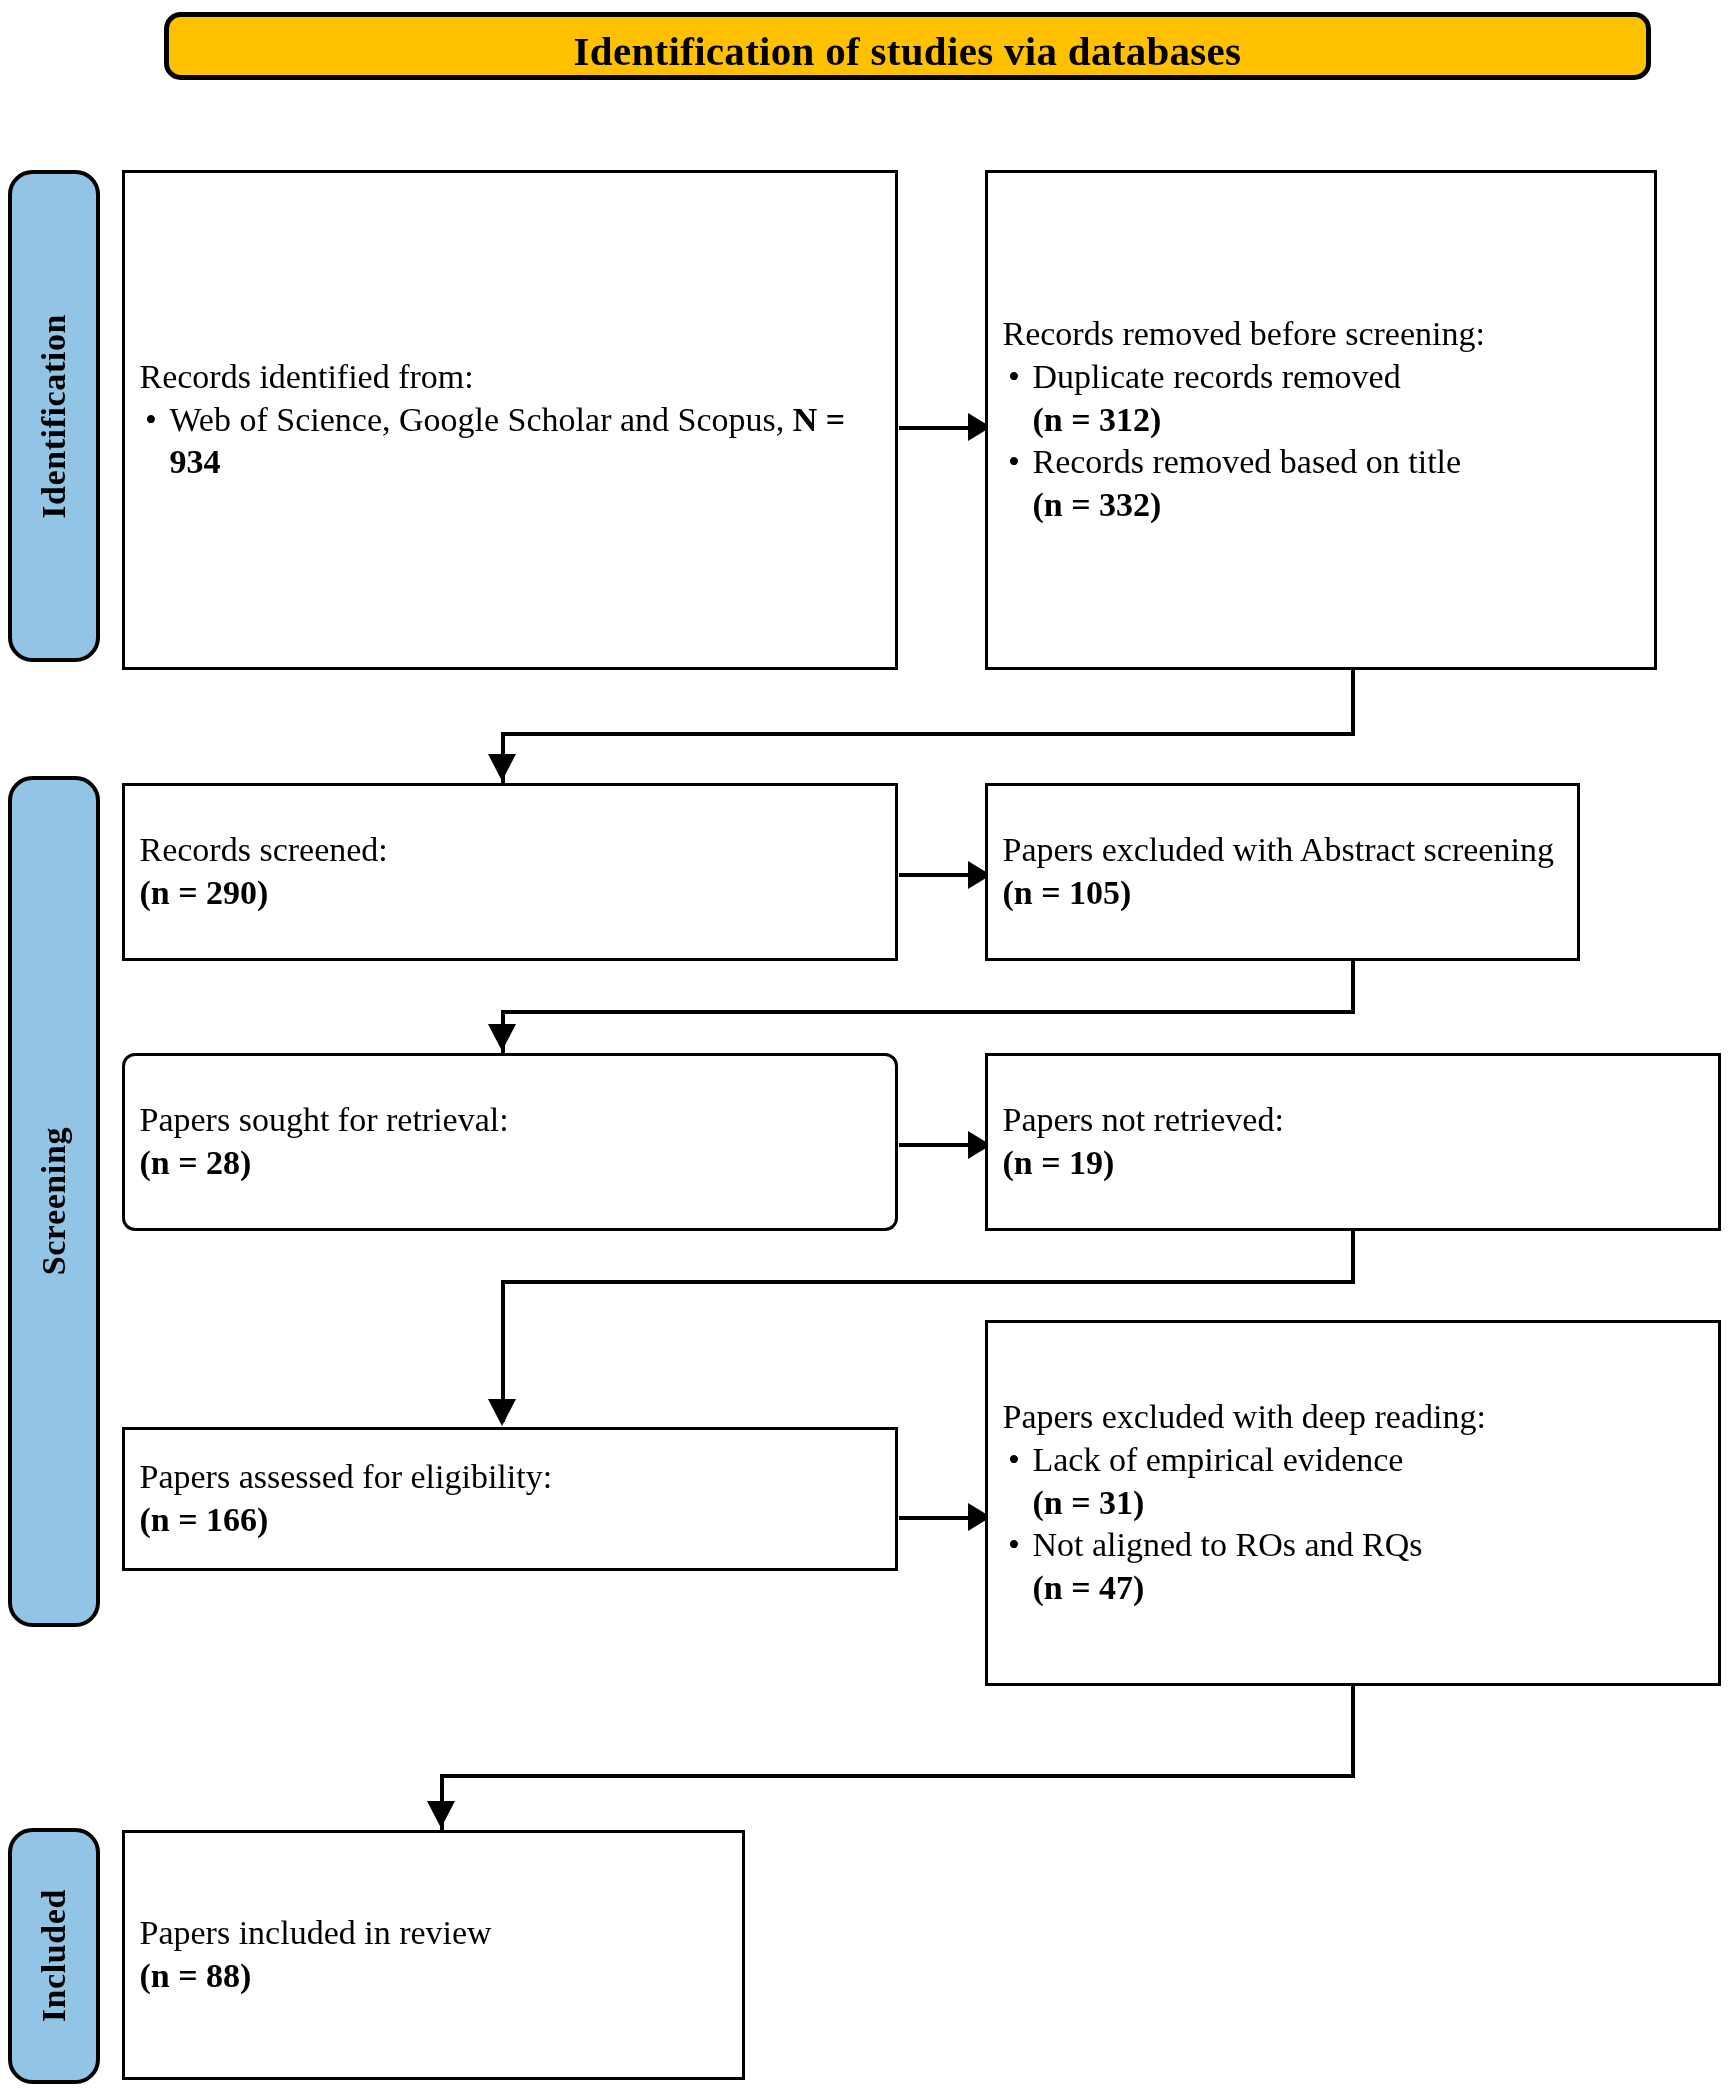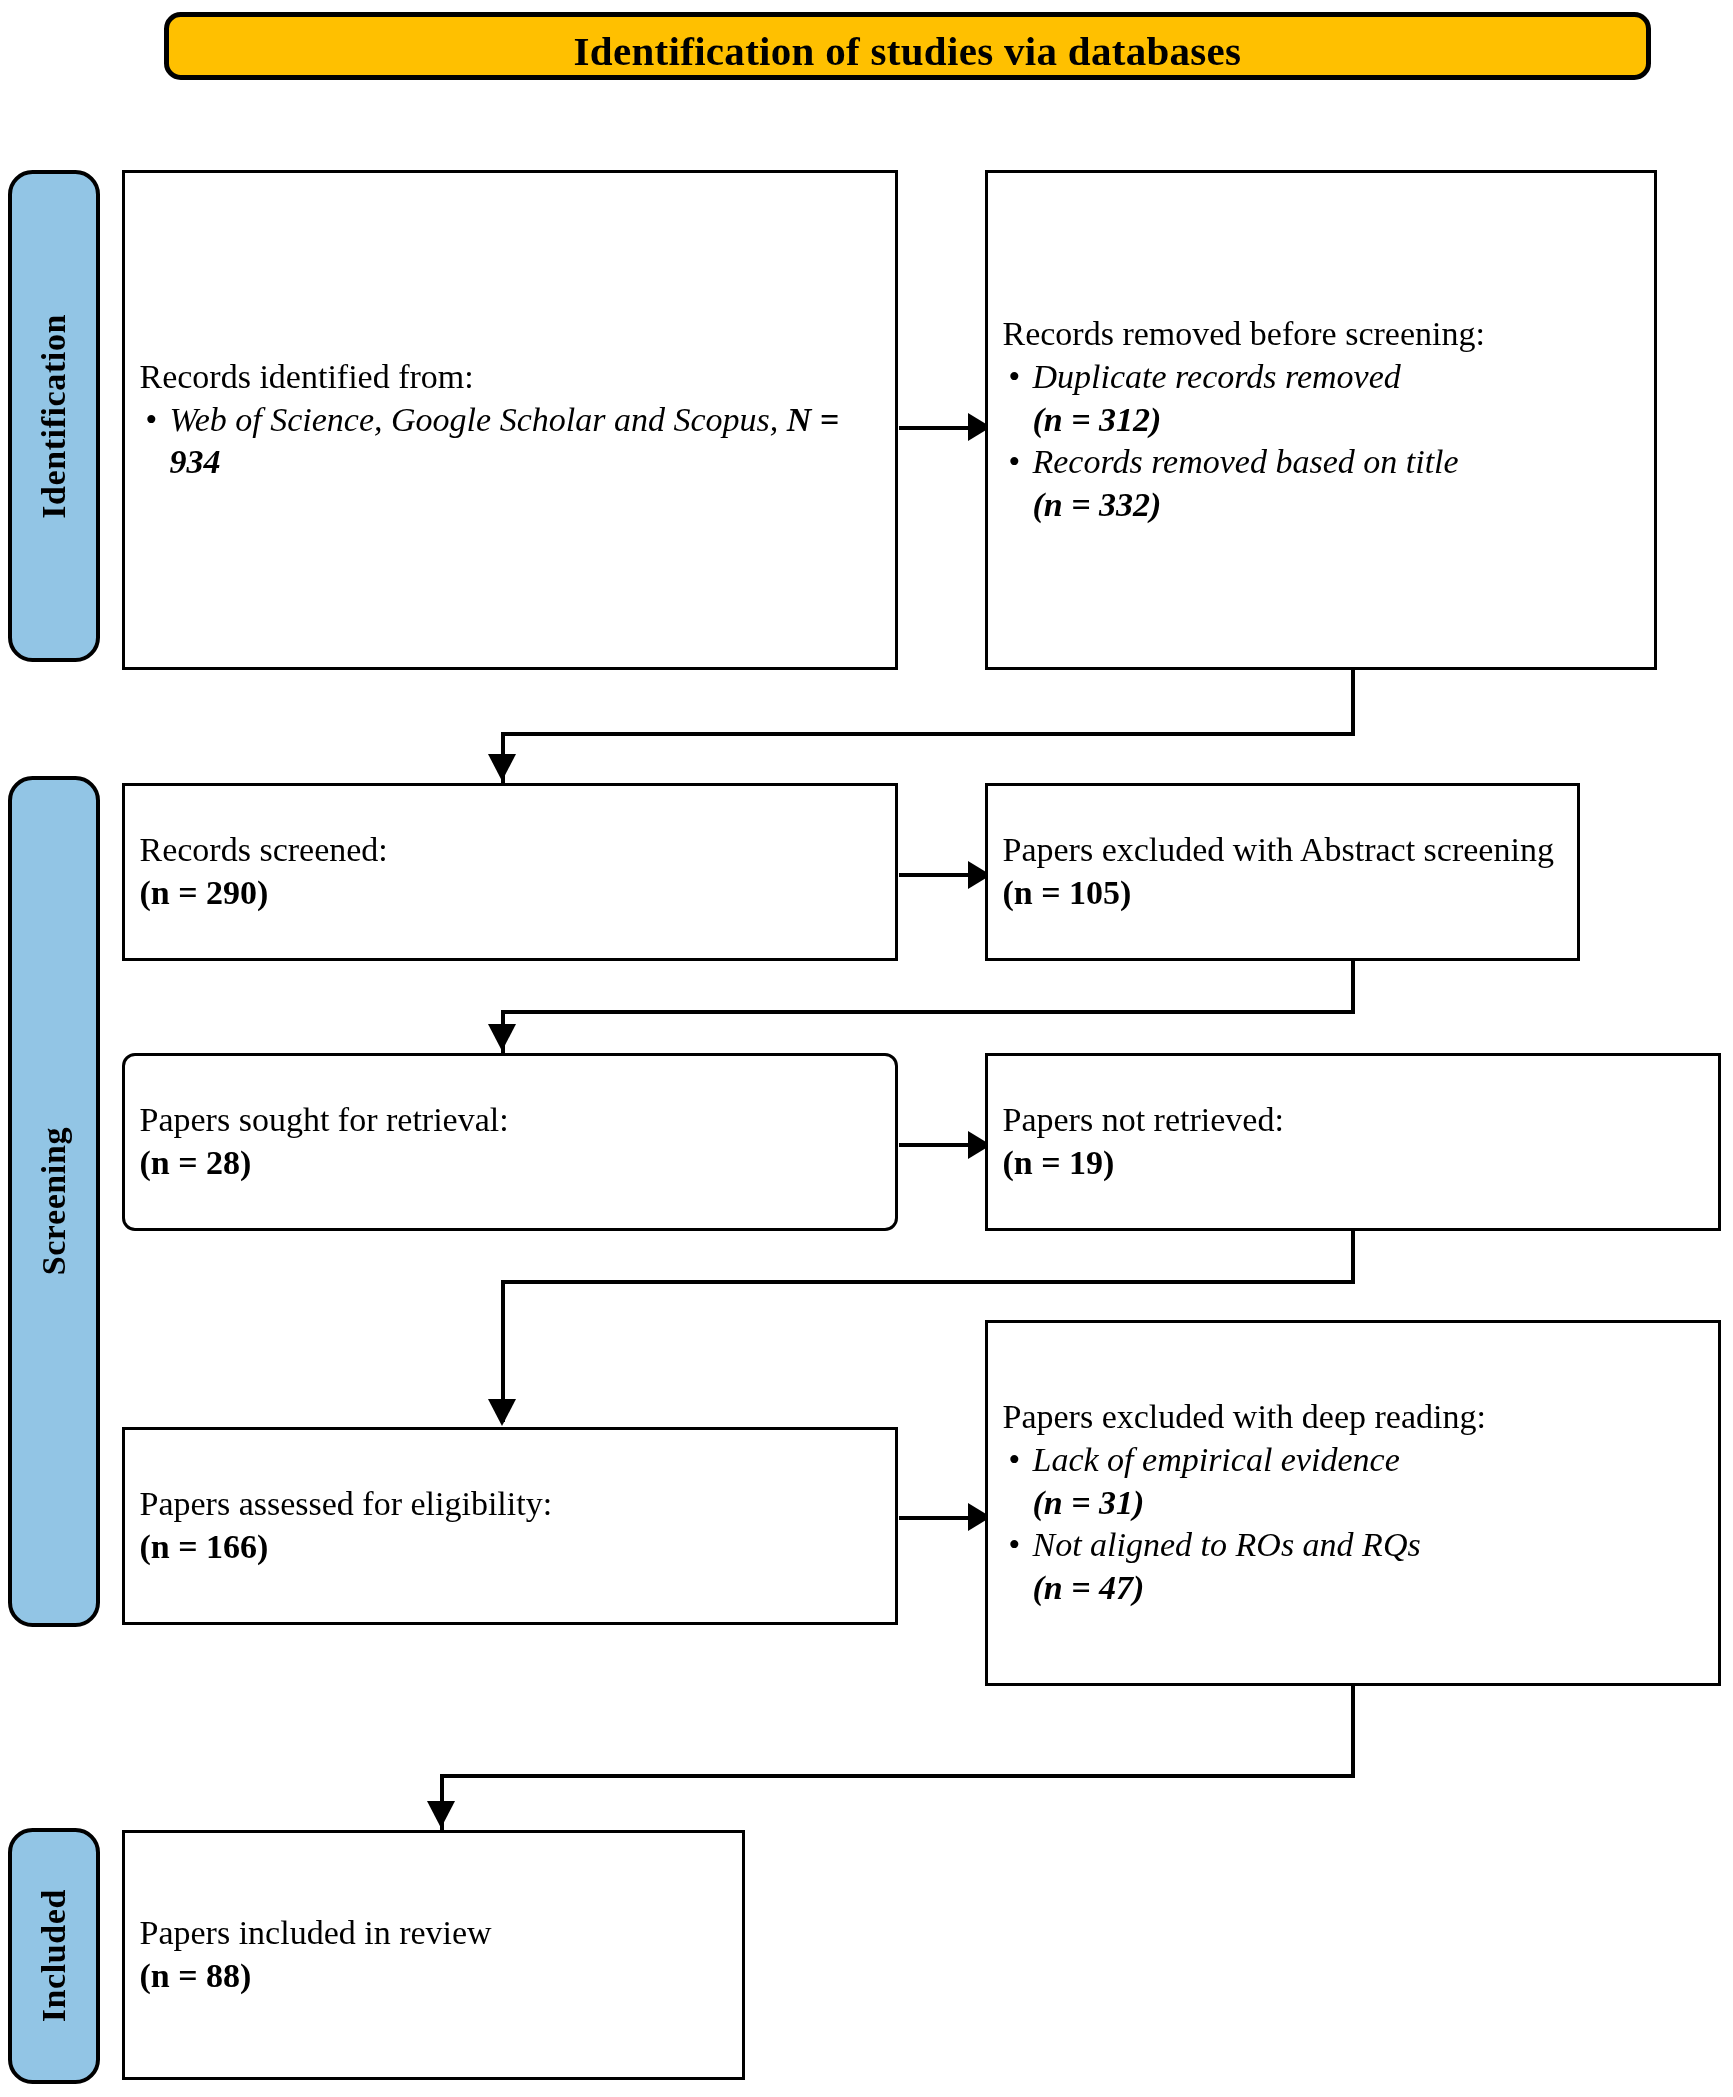--- a/index.html
+++ b/index.html
@@ -82,21 +82,20 @@
   .box ul {
     margin: 0;
     padding: 0 0 0 30px;
     list-style: none;
   }
   .box li {
     position: relative;
     font-size: 34px;
     line-height: 1.26;
     color: #000000;
-    font-style: italic;
   }
   .box li::before {
     content: "\2022";
     position: absolute;
     left: -24.5px;
     top: 0;
     font-size: 34px;
   }
   .nbold { font-weight: bold; }
 
@@ -198,21 +197,21 @@
   <div class="box" style="left:985px; top:1053px; width:736px; height:178px;">
     <p>Papers not retrieved:</p>
     <p class="nbold">(n = 19)</p>
   </div>
 
   <div class="vline" style="left:1351px; top:1231px; height:53px;"></div>
   <div class="hline" style="left:501px; top:1280px; width:854px;"></div>
   <div class="vline" style="left:501px; top:1280px; height:142px;"></div>
   <div class="arrow-down" style="left:488px; top:1399px;"></div>
 
-  <div class="box" style="left:122px; top:1427px; width:776px; height:198px;">
+  <div class="box" style="left:122px; top:1427px; width:776px; height:144px;">
     <p>Papers assessed for eligibility:</p>
     <p class="nbold">(n = 166)</p>
   </div>
 
   <div class="hline" style="left:899px; top:1516px; width:70px;"></div>
   <div class="arrow-right" style="left:968px; top:1503px;"></div>
 
   <div class="box" style="left:985px; top:1320px; width:736px; height:366px;">
     <p>Papers excluded with deep reading:</p>
     <ul>

